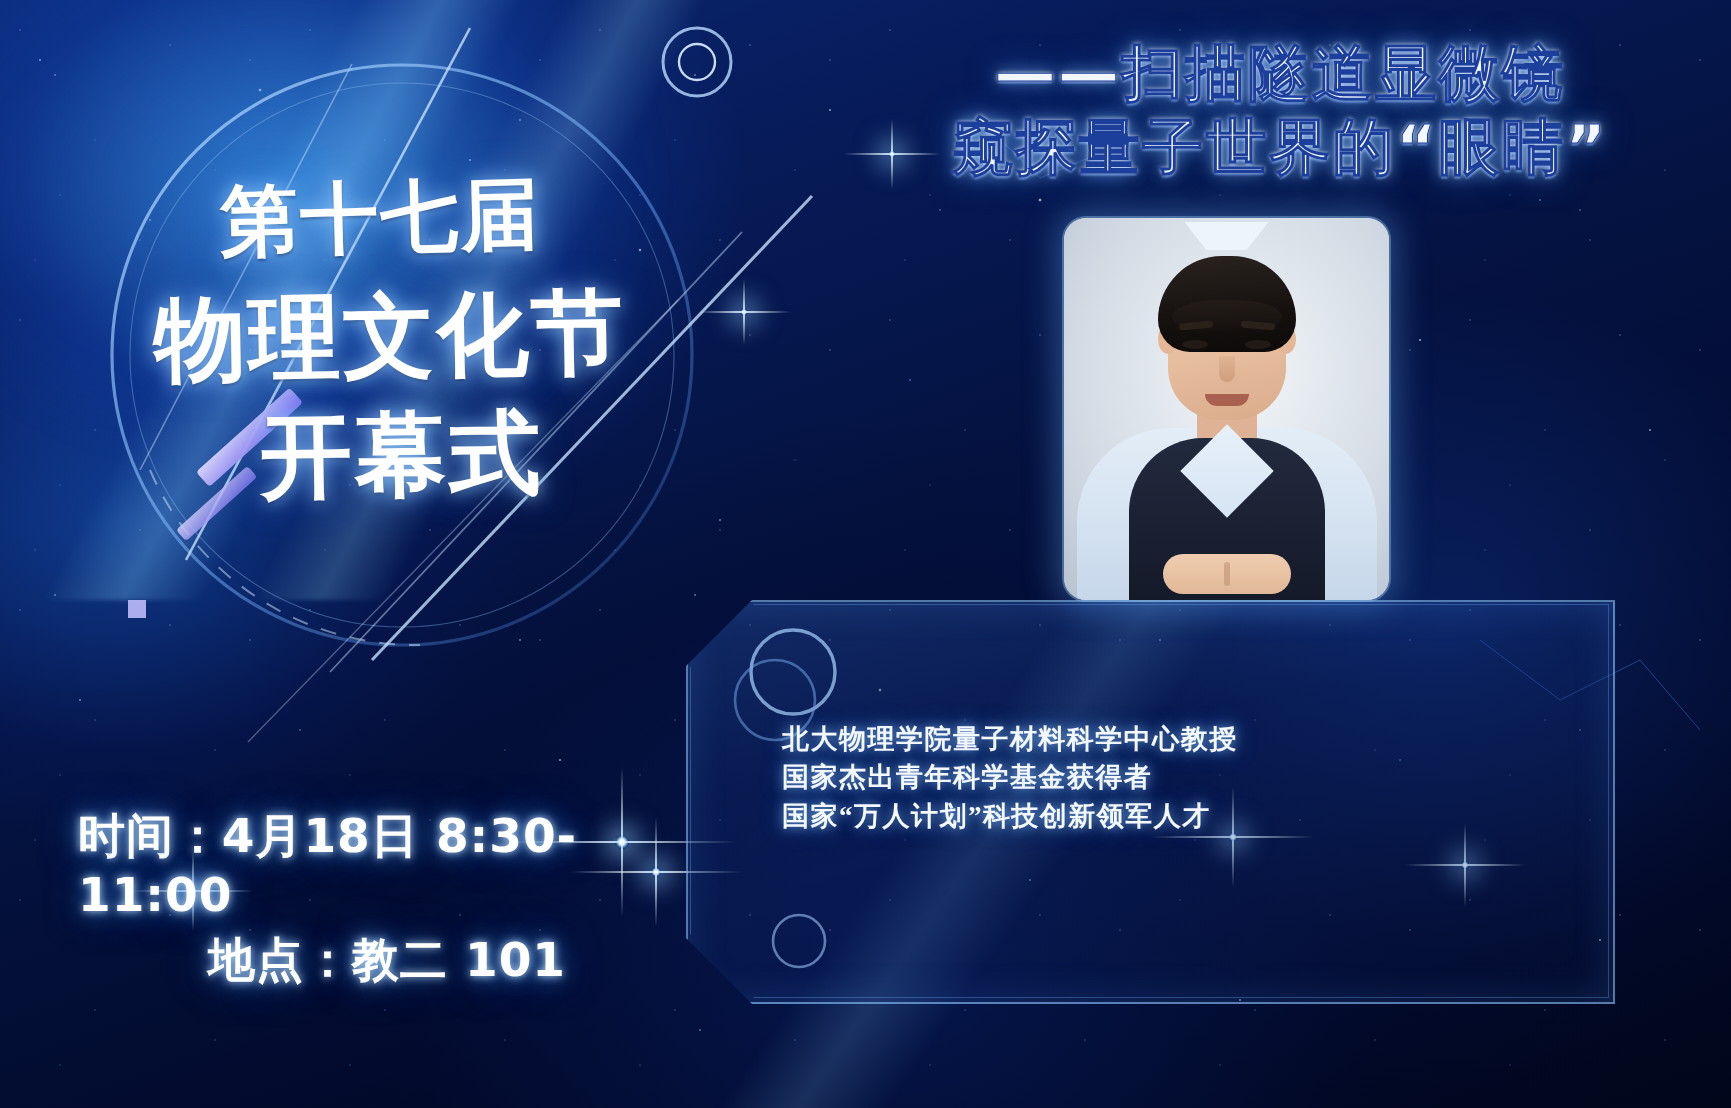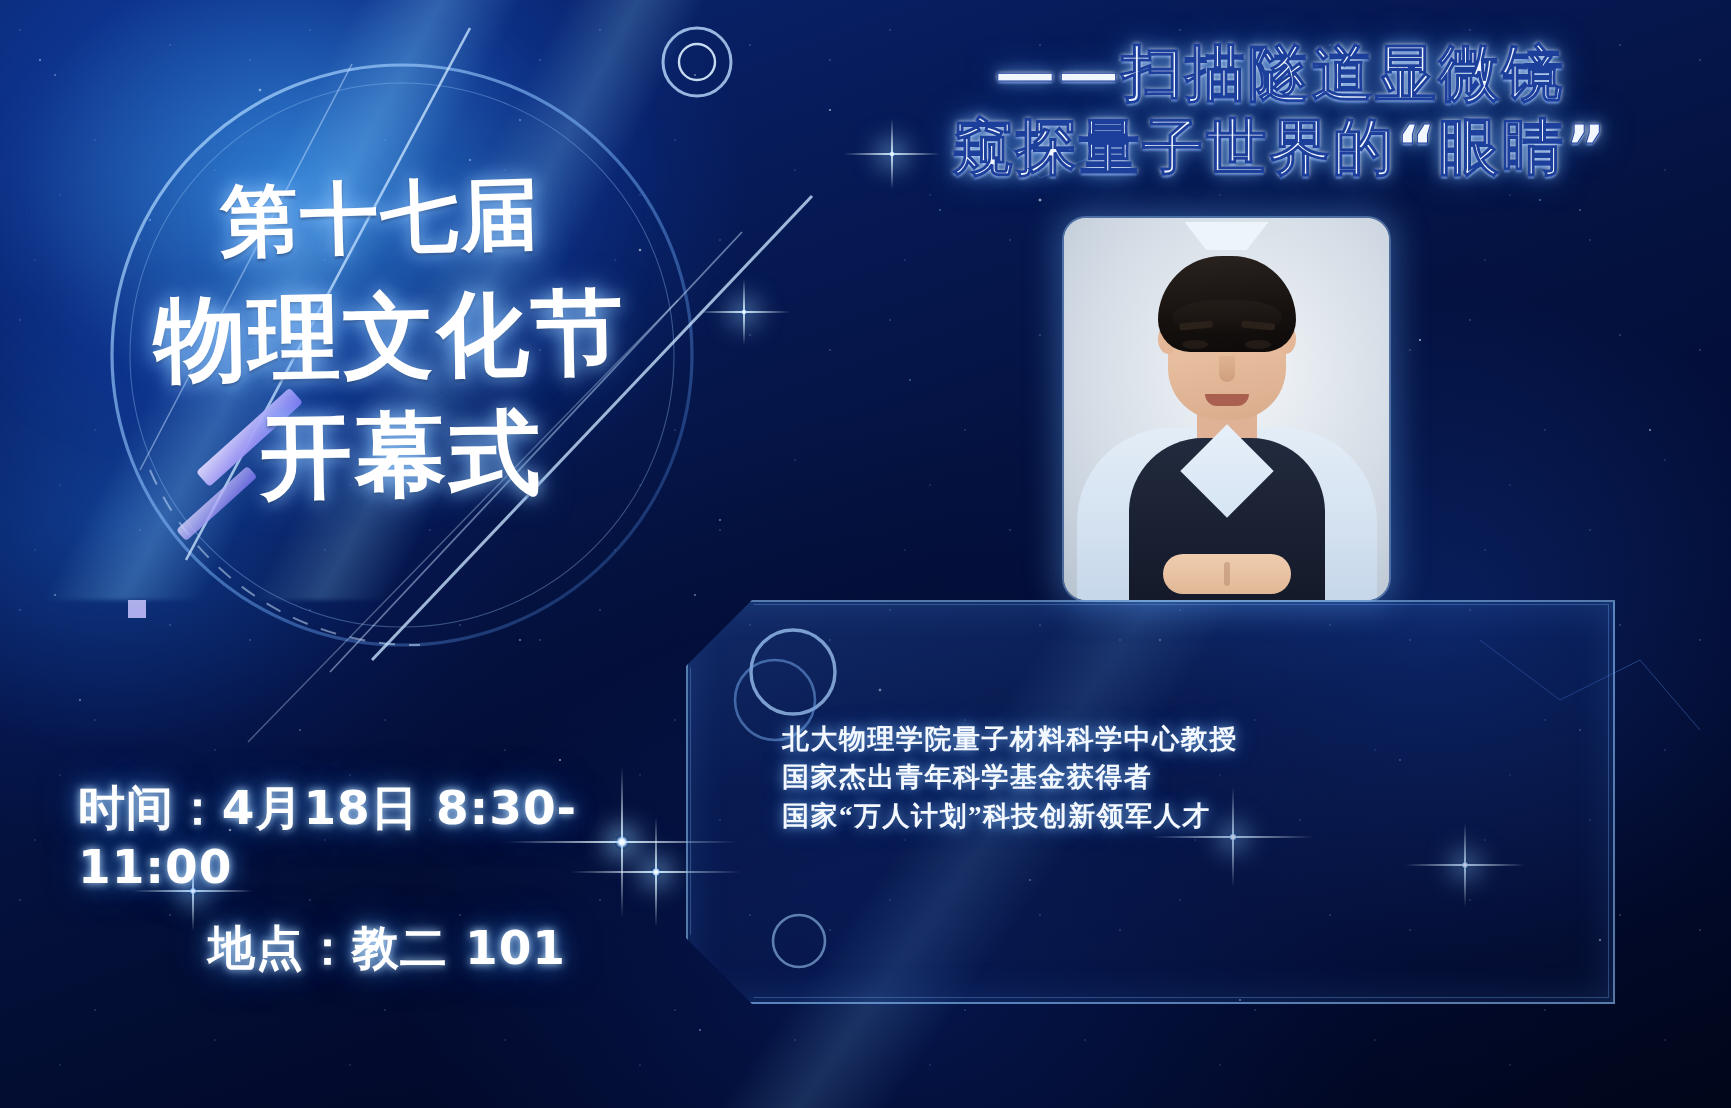--- a/index.html
+++ b/index.html
@@ -234,22 +234,22 @@
 
   
   .schedule{
     position:absolute;left:78px;top:778px;width:600px;
     font-family:"DejaVu Sans","Liberation Sans",sans-serif;
     font-weight:700;font-size:47px;line-height:1.26;letter-spacing:.02em;
     color:#ffffff;
     text-shadow:0 0 8px rgba(190,225,255,.95),0 0 22px rgba(90,170,255,.7),0 0 40px rgba(40,110,230,.5);
     user-select:none;
   }
-  .schedule .place{display:block;text-align:center;padding-left:18px;margin-top:22px;}
-  .schedule .time{display:block;}
+  .schedule .place{display:block;text-align:center;padding-left:18px;margin-top:6px;}
+  .schedule .time{display:block;margin-top:28px;}
 </style>
 </head>
 <body>
 
 <div id="poster">
 
   <div class="stars s1"></div>
   <div class="stars s2"></div>
   <div class="stars s3"></div>
   <div class="nebula"></div>

